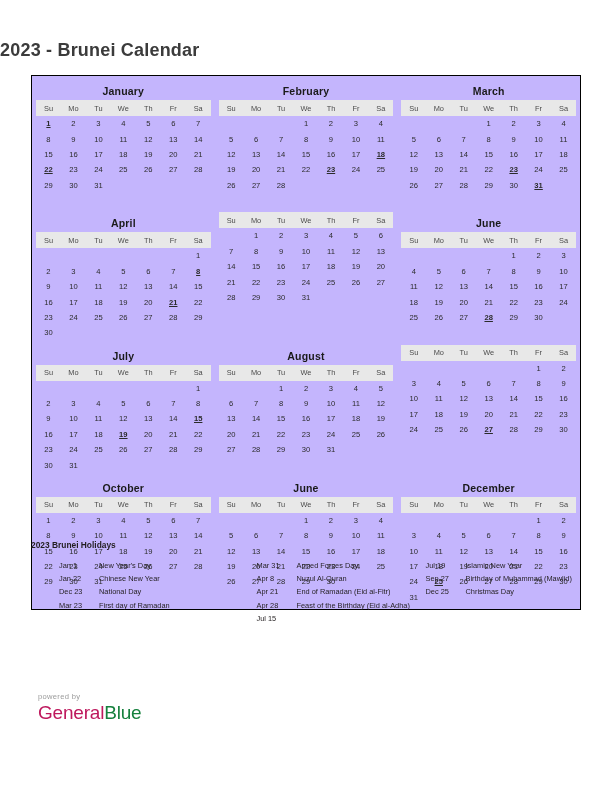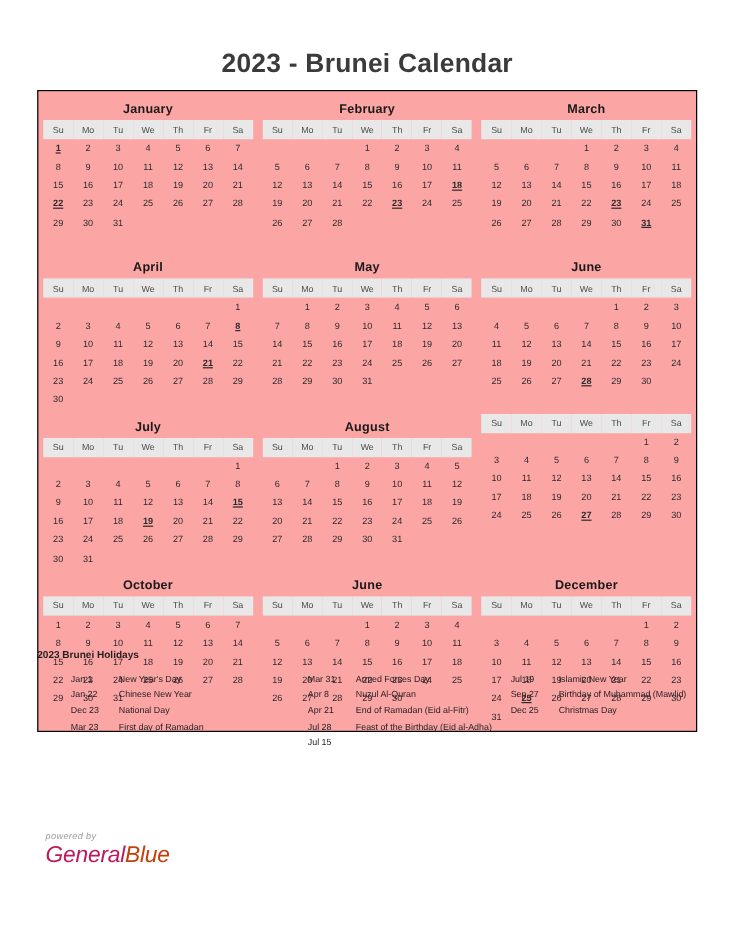--- a/index.html
+++ b/index.html
@@ -22,37 +22,36 @@
     width: 612px;
     height: 792px;
   }
 
   
   .title {
     position: absolute;
     left: 0;
     top: 40px;
     width: 612px;
-    text-align: center;
-    font-size: 22px;
+    font-size: 18px;
     font-weight: bold;
     color: #3b3b3b;
     letter-spacing: 0.2px;
   }
 
   
   .calendar-frame {
     position: absolute;
     left: 31px;
     top: 75px;
     width: 550px;
     border: 1px solid #000000;
     box-sizing: border-box;
     padding-top: 4px;
-    background: #fca5a5;
+    background: #c4b5fd;
   }
 
   .month-row {
     display: flex;
     width: 100%;
   }
 
   .month-block {
     flex: 1 1 0;
     box-sizing: border-box;
@@ -146,42 +145,41 @@
 
   .holiday-label {
     flex: 1 1 auto;
   }
 
   
   .footer {
     position: absolute;
     left: 38px;
     top: 692px;
-    font-style: italic;
   }
 
   .powered-by {
     font-size: 7.6px;
     color: #9b9b9b;
     letter-spacing: 0.3px;
     margin-bottom: 1px;
   }
 
   .brand {
     font-size: 19px;
     letter-spacing: -0.2px;
     line-height: 22px;
   }
 
   .brand-general {
     color: #be185d;
   }
 
   .brand-blue {
-    color: #c2410c;
+    color: #15803d;
   }
 </style>
 </head>
 <body>
 
 <div class="page">
 
   <div class="title">2023 - Brunei Calendar</div>
 
   <div class="calendar-frame">
@@ -470,21 +468,20 @@
                 <td class="empty"></td>
                 <td class="empty"></td>
                 <td class="empty"></td>
                 <td class="empty"></td>
                 <td class="empty"></td>
               </tr>
             </tbody>
           </table>
         </div>
         <div class="month-block">
-          <div class="month-name">May</div>
           <table class="month-grid">
             <thead>
               <tr>
                 <th>Su</th>
                 <th>Mo</th>
                 <th>Tu</th>
                 <th>We</th>
                 <th>Th</th>
                 <th>Fr</th>
                 <th>Sa</th>
@@ -1086,21 +1083,21 @@
           </div>
           <div class="holiday-row">
             <span class="holiday-date">Apr 8</span>
             <span class="holiday-label">Nuzul Al-Quran</span>
           </div>
           <div class="holiday-row">
             <span class="holiday-date">Apr 21</span>
             <span class="holiday-label">End of Ramadan (Eid al-Fitr)</span>
           </div>
           <div class="holiday-row">
-            <span class="holiday-date">Jul 28</span>
+            <span class="holiday-date">Apr 28</span>
             <span class="holiday-label">Feast of the Birthday (Eid al-Adha)</span>
           </div>
           <div class="holiday-row">
             <span class="holiday-date">Jul 15</span>
           </div>
         </div>
         <div class="holidays-col col-3">
           <div class="holiday-row">
             <span class="holiday-date">Jul 19</span>
             <span class="holiday-label">Islamic New Year</span>

